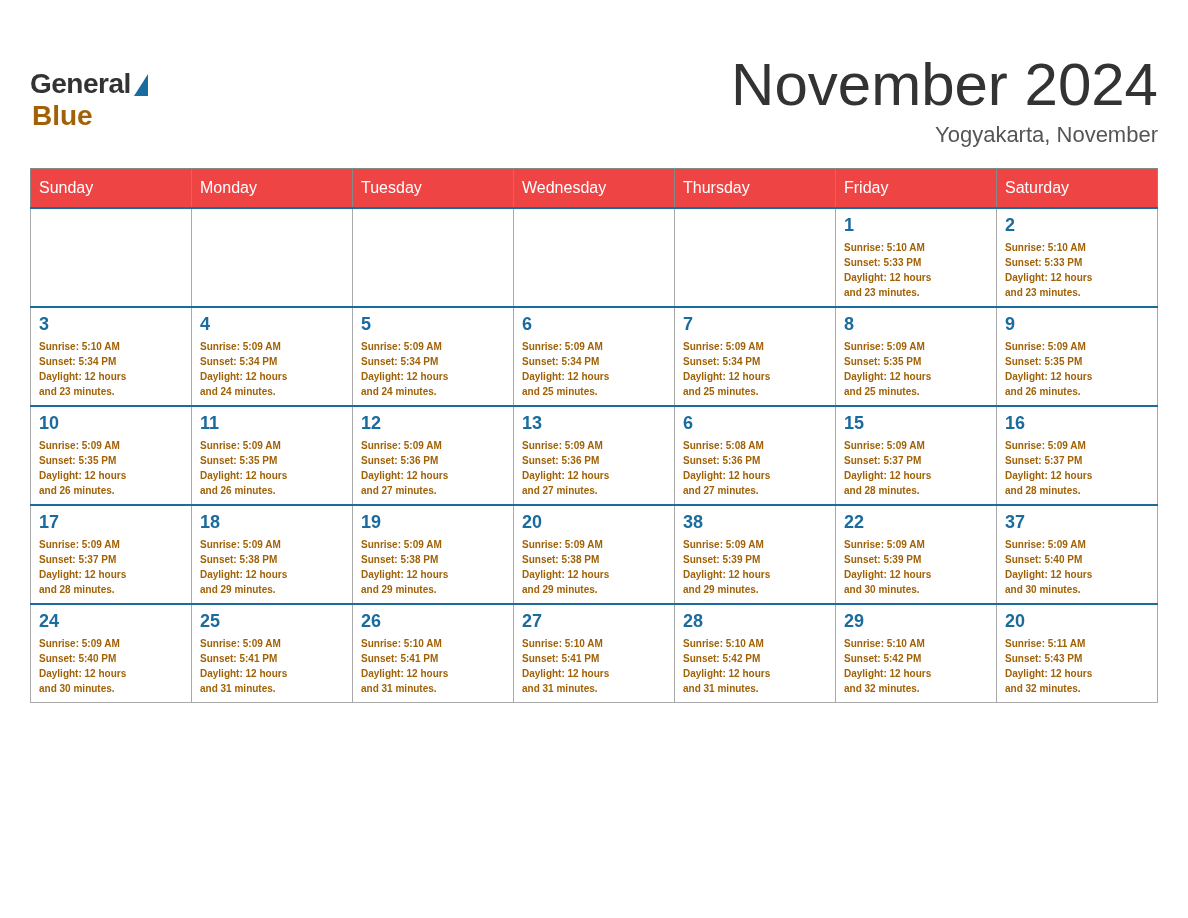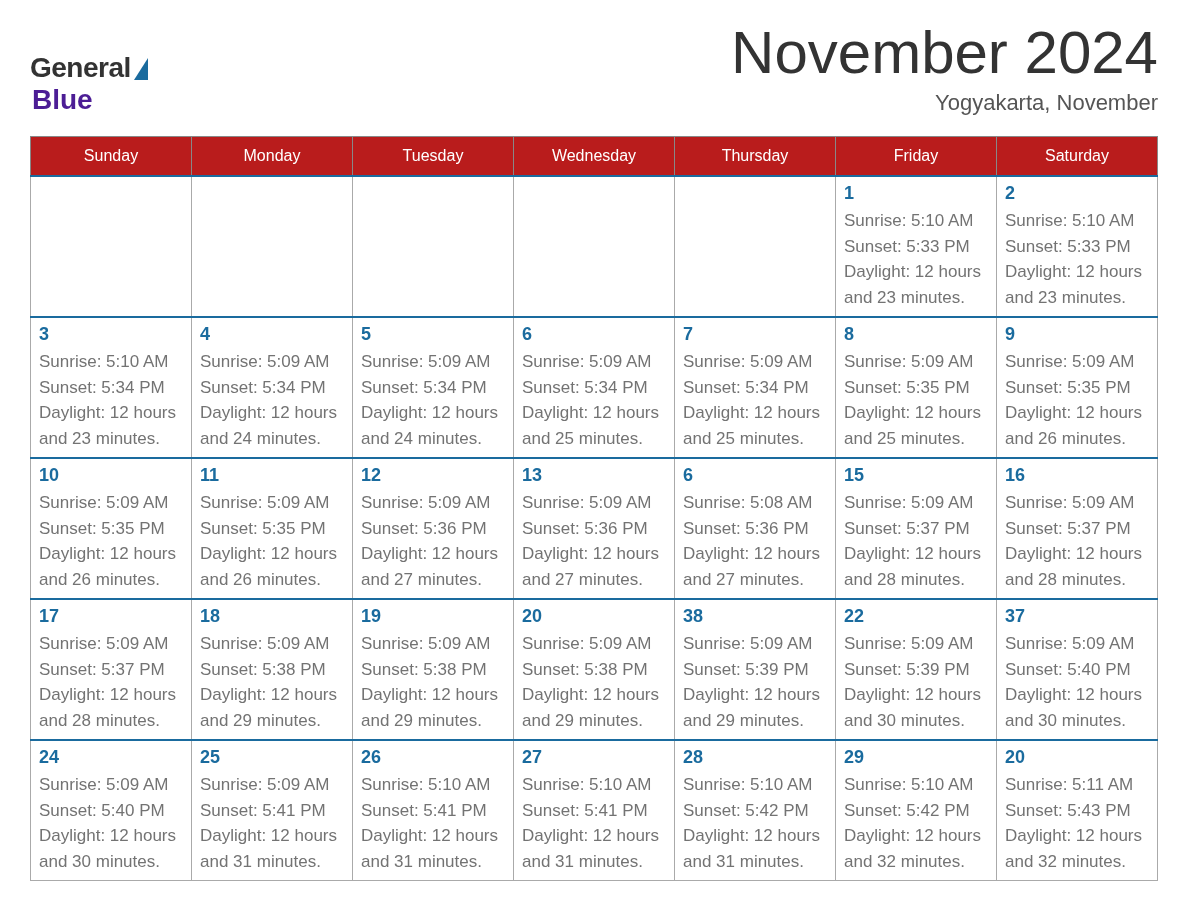--- a/index.html
+++ b/index.html
@@ -8,22 +8,23 @@
       background: #ffffff;
       color: #333;
       padding: 20px 30px;
       width: 1188px;
       min-height: 918px;
     }
 
     .header-area {
       display: flex;
       justify-content: space-between;
-      align-items: flex-end;
+      align-items: center;
       margin-bottom: 20px;
+      margin-top: 32px;
     }
 
     .logo {
       display: flex;
       flex-direction: column;
       align-items: flex-start;
     }
 
     .logo-top {
       display: flex;
@@ -43,21 +44,21 @@
       border-left: 14px solid transparent;
       border-right: 0px solid transparent;
       border-bottom: 22px solid #1a6b9e;
       margin-left: 3px;
       margin-top: 2px;
     }
 
     .logo-blue {
       font-size: 28px;
       font-weight: bold;
-      color: #4c1d95;
+      color: #a16207;
       margin-left: 0px;
     }
 
     .logo-row2 {
       display: flex;
       align-items: center;
       margin-left: 2px;
     }
 
     .title-area {
@@ -77,26 +78,26 @@
       margin-top: 4px;
     }
 
     .calendar-table {
       width: 100%;
       border-collapse: collapse;
       border: 1px solid #888;
     }
 
     .calendar-table th {
-      background-color: #b91c1c;
+      background-color: #ef4444;
       color: #ffffff;
       font-size: 16px;
       font-weight: normal;
       padding: 10px 8px;
-      text-align: center;
+      text-align: left;
       border: 1px solid #888;
     }
 
     .calendar-table td {
       vertical-align: top;
       padding: 6px 8px;
       border: 1px solid #aaa;
       width: calc(100% / 7);
       min-height: 100px;
       background: #fff;
@@ -104,23 +105,24 @@
 
     .day-number {
       font-size: 18px;
       font-weight: bold;
       color: #1a6b9e;
       display: block;
       margin-bottom: 4px;
     }
 
     .day-info {
-      font-size: 17px;
-      color: #737373;
+      font-size: 10px;
+      color: #a16207;
       line-height: 1.5;
+      font-weight: bold;
     }
 
     .empty-cell {
       background: #f5f5f5;
     }
 
     tr {
       border-top: 2px solid #1a6b9e;
     }
 

